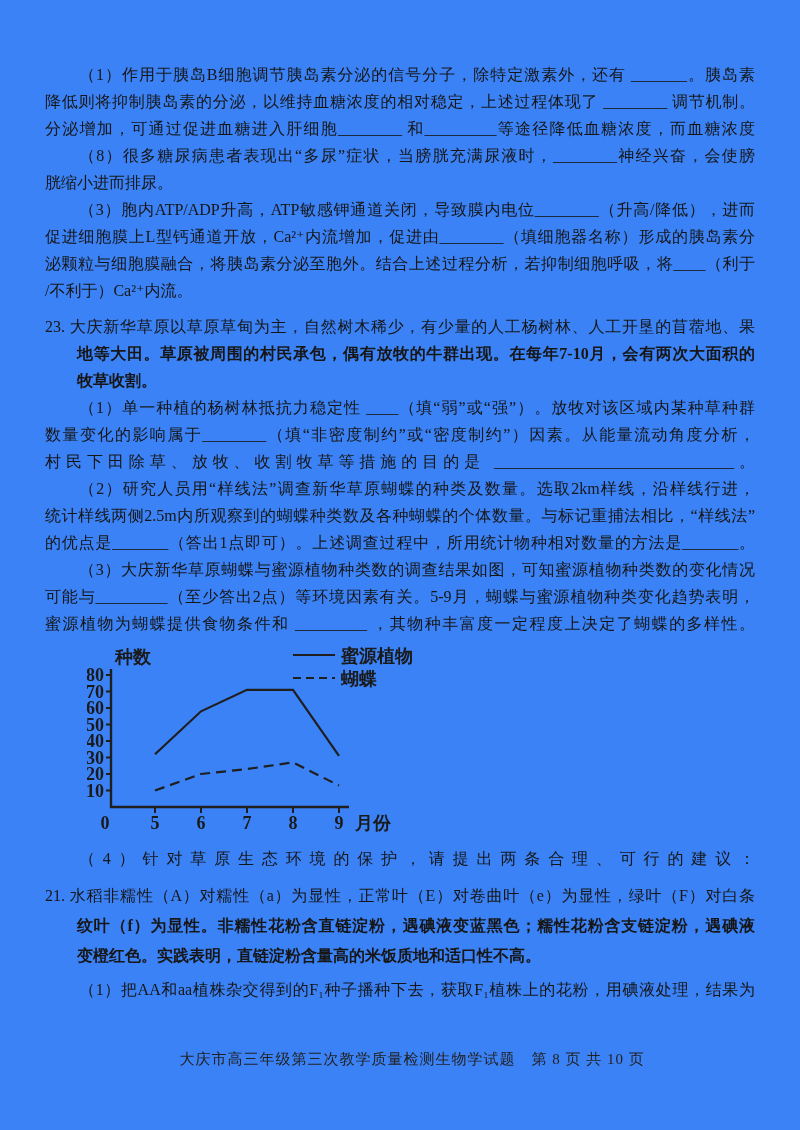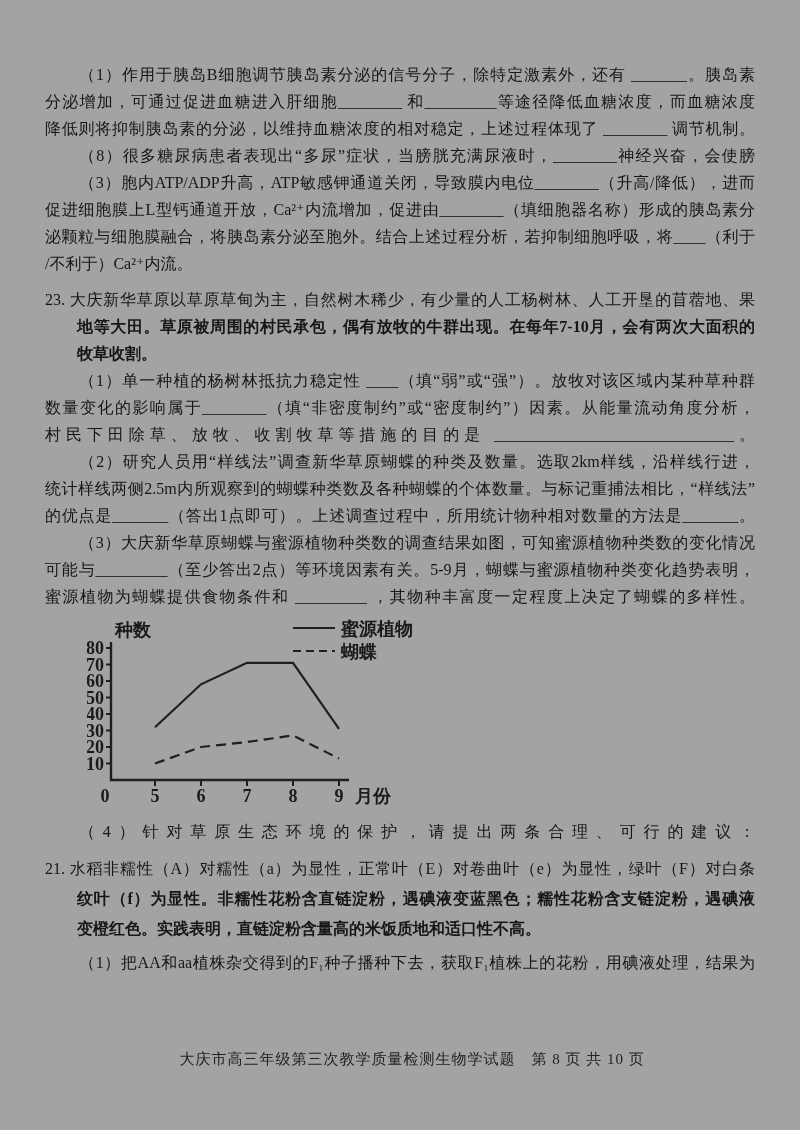--- a/index.html
+++ b/index.html
@@ -1,19 +1,19 @@
 <!DOCTYPE html>
 <html><head>
 <meta charset="utf-8">
 <style>
   * { box-sizing: border-box; }
   html, body { margin: 0; padding: 0; background: #ffffff; }
   .page {
     width: 800px; height: 1130px; position: relative; overflow: hidden;
-    background: #a3a3a3; color: #161616;
+    background: #3b82f6; color: #161616;
     font-family: "Liberation Serif", "DejaVu Serif", serif;
   }
   .content { padding: 61px 45px 0 45px; }
   .ln {
     margin: 0; font-size: 16px; line-height: 27px; max-height: 27px;
     overflow: hidden; text-align: justify; text-align-last: justify;
   }
   .ln.end { text-align-last: left; }
   .ind  { text-indent: 34px; }
   .hang { padding-left: 32px; font-weight: bold; }
@@ -27,23 +27,24 @@
     text-align: center; font-size: 15px; color: #222; letter-spacing: 1px; margin-left: 12px;
   }
 </style>
 </head>
 <body>
 
 <div class="page">
   <div class="content">
 
     <p class="ln ind">（1）作用于胰岛B细胞调节胰岛素分泌的信号分子，除特定激素外，还有 _______。胰岛素</p>
+    <p class="ln">降低则将抑制胰岛素的分泌，以维持血糖浓度的相对稳定，上述过程体现了 ________ 调节机制。</p>
     <p class="ln">分泌增加，可通过促进血糖进入肝细胞________ 和_________等途径降低血糖浓度，而血糖浓度</p>
-    <p class="ln">降低则将抑制胰岛素的分泌，以维持血糖浓度的相对稳定，上述过程体现了 ________ 调节机制。</p>
     <p class="ln ind">（8）很多糖尿病患者表现出“多尿”症状，当膀胱充满尿液时，________神经兴奋，会使膀</p>
+    <p class="ln end">胱缩小进而排尿。</p>
     <p class="ln ind">（3）胞内ATP/ADP升高，ATP敏感钾通道关闭，导致膜内电位________（升高/降低），进而</p>
     <p class="ln">促进细胞膜上L型钙通道开放，Ca²⁺内流增加，促进由________（填细胞器名称）形成的胰岛素分</p>
     <p class="ln">泌颗粒与细胞膜融合，将胰岛素分泌至胞外。结合上述过程分析，若抑制细胞呼吸，将____（利于</p>
     <p class="ln end">/不利于）Ca²⁺内流。</p>
 
     <p class="ln gap-top">23. 大庆新华草原以草原草甸为主，自然树木稀少，有少量的人工杨树林、人工开垦的苜蓿地、果</p>
     <p class="ln hang">地等大田。草原被周围的村民承包，偶有放牧的牛群出现。在每年7-10月，会有两次大面积的</p>
     <p class="ln hang end">牧草收割。</p>
     <p class="ln ind">（1）单一种植的杨树林抵抗力稳定性 ____（填“弱”或“强”）。放牧对该区域内某种草种群</p>
     <p class="ln">数量变化的影响属于________（填“非密度制约”或“密度制约”）因素。从能量流动角度分析，</p>

